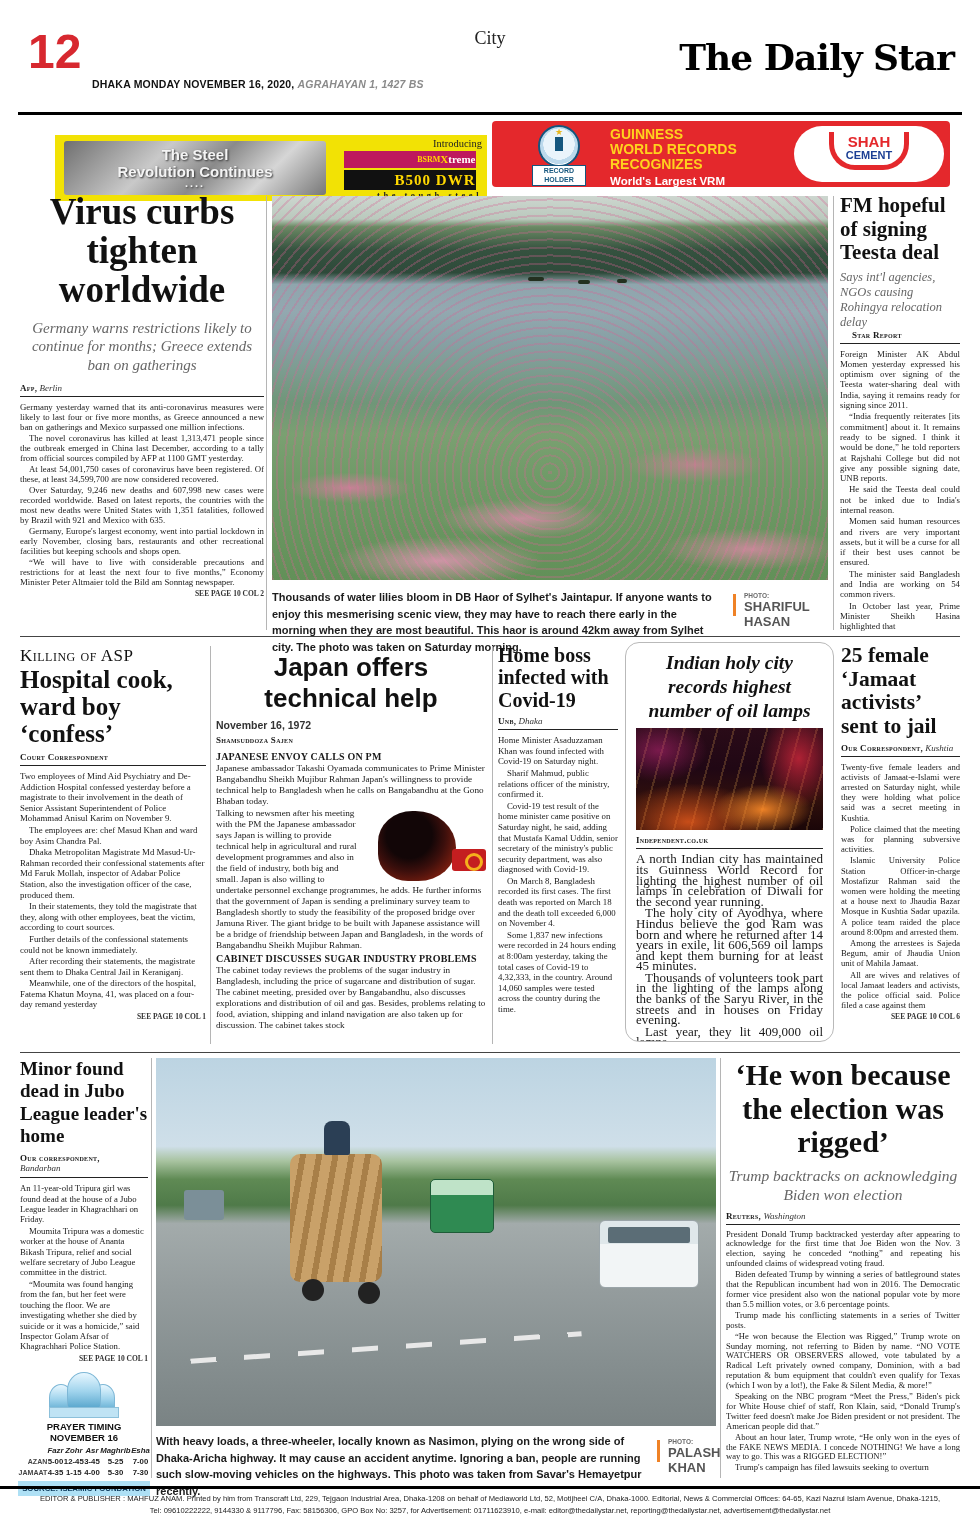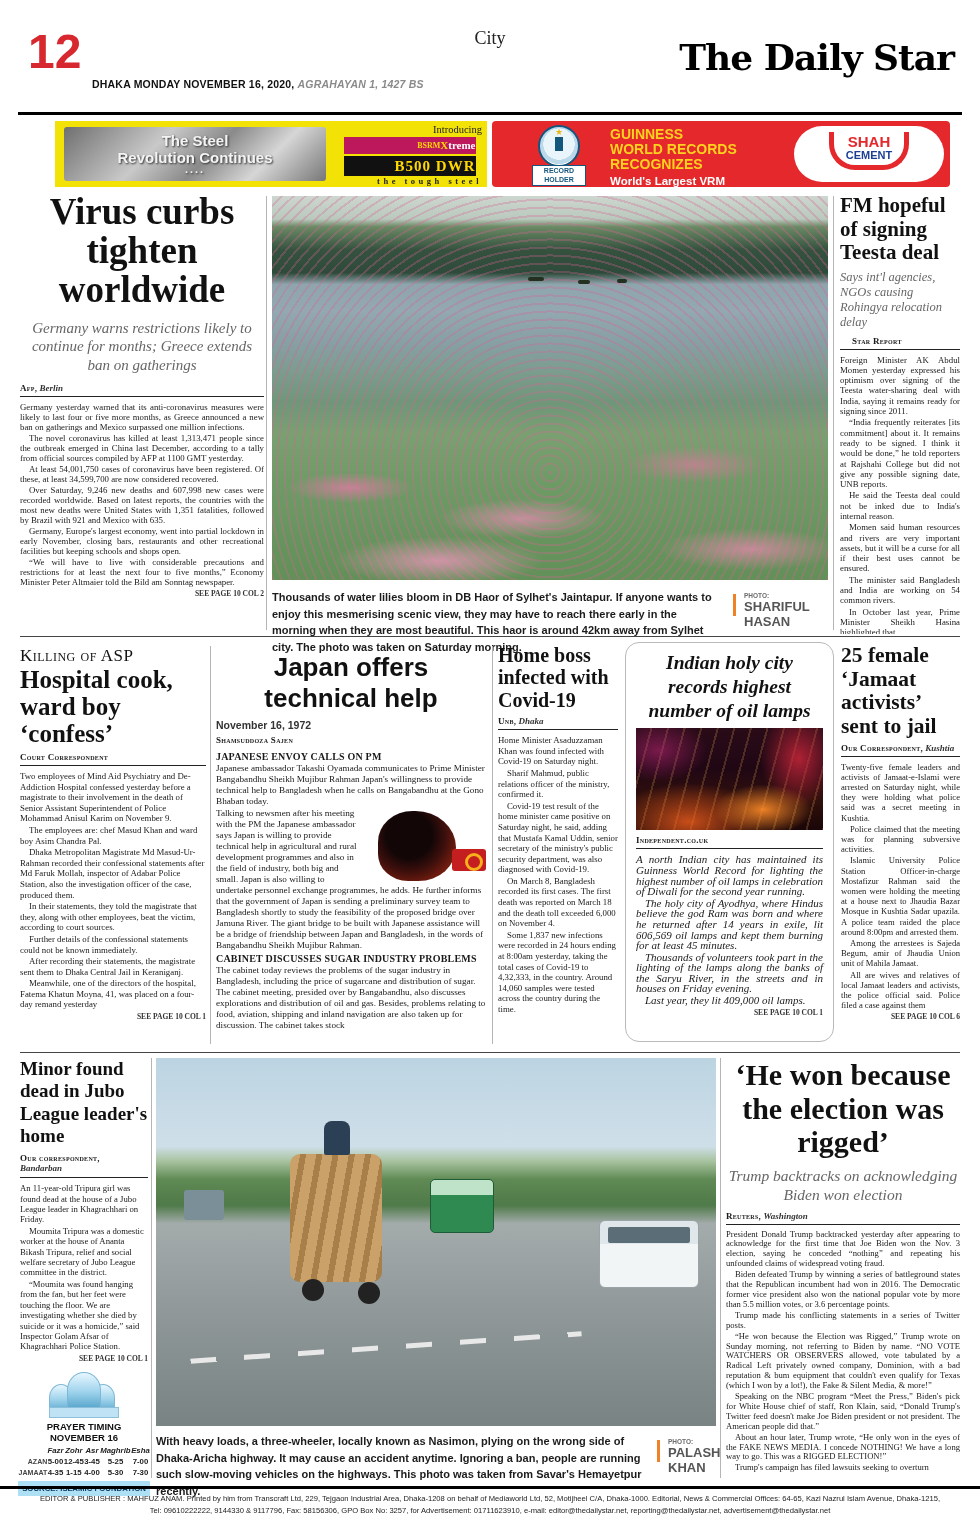--- a/index.html
+++ b/index.html
@@ -13,21 +13,21 @@
            font-weight:800;font-size:48px;line-height:1;color:#d7282f;}
   .dateline{position:absolute;left:92px;top:78px;font-family:"Liberation Sans",sans-serif;
             font-size:10.5px;font-weight:700;color:#111;letter-spacing:.2px;}
   .dateline .bs{color:#8a8a8a;font-style:italic;font-weight:700;}
   .cityhead{position:absolute;left:0;right:0;top:28px;text-align:center;font-size:18px;color:#222;}
   .masthead{position:absolute;right:26px;top:36px;font-family:"DejaVu Serif",serif;
             font-weight:700;font-size:36px;letter-spacing:-1px;color:#000;}
   .toprule{position:absolute;left:18px;right:18px;top:112px;height:3px;background:#000;}
 
   
-  .ad-bsrm{position:absolute;left:55px;top:121px;width:432px;height:66px;background:#f2e205;overflow:hidden;}
+  .ad-bsrm{position:absolute;left:55px;top:135px;width:432px;height:66px;background:#f2e205;overflow:hidden;}
   .steelbox{position:absolute;left:9px;top:6px;width:262px;height:54px;border-radius:3px;
             background:linear-gradient(135deg,#6f6f6f 0%,#c9c9c9 35%,#8a8a8a 55%,#d6d6d6 75%,#777 100%);
             color:#f4f4f4;text-align:center;font-family:"Liberation Sans",sans-serif;font-weight:700;
             text-shadow:1px 1px 2px #333;}
   .steelbox .l1{font-size:15px;padding-top:5px;}
   .steelbox .l2{font-size:15px;}
   .steelbox .dots{font-size:11px;letter-spacing:2px;line-height:6px;}
   .bsrm-right{position:absolute;left:282px;top:3px;width:145px;text-align:right;
               font-family:Liberation Serif, serif;}
   .introducing{font-size:10.5px;color:#222;}
@@ -57,21 +57,21 @@
           border-right:5px solid #e4282c;border-bottom:5px solid #e4282c;border-radius:0 0 26px 26px;}
   .shah-u .s1{display:block;color:#e4282c;font-weight:800;font-size:15px;line-height:15px;}
   .shah-u .s2{display:block;color:#1c3f94;font-weight:800;font-size:11px;line-height:12px;}
 
   
   article{position:absolute;overflow:hidden;}
   .hl{font-weight:700;color:#111;}
   .subhead{font-style:italic;color:#666;}
   .byline{font-size:9px;font-weight:700;}
   .byline .sc{font-variant:small-caps;letter-spacing:.3px;}
-  .byline .place{font-style:italic;font-weight:700;color:#333;}
+  .byline .place{font-style:italic;font-weight:400;color:#333;}
   .bline{border:0;border-top:1px solid #222;margin:3px 0 5px;}
   .body p{margin:0 0 1px;text-indent:9px;}
   .body p:first-child{text-indent:0;}
   .jump{text-align:right;font-size:7.5px;font-weight:700;color:#333;margin-top:2px;}
 
   
   .a-virus{left:20px;top:192px;width:244px;height:440px;}
   .a-virus .hl{font-size:37px;line-height:1.06;text-align:center;}
   .a-virus .subhead{font-size:15px;line-height:1.25;text-align:center;margin-top:9px;}
   .a-virus .byline{margin-top:8px;}
@@ -93,21 +93,21 @@
            font-size:11px;line-height:1.5;color:#1c1c1c;}
   .credit{position:absolute;font-family:"Liberation Sans",sans-serif;color:#6b6b6b;}
   .credit .bar{position:absolute;left:-11px;top:2px;width:3px;height:22px;background:#ef8226;}
   .credit .lab{font-size:6.5px;font-weight:700;display:block;}
   .credit .nam{font-size:13px;font-weight:800;color:#555;display:block;}
 
   
   .a-teesta{left:840px;top:194px;width:120px;height:440px;}
   .a-teesta .hl{font-size:21px;line-height:1.12;}
   .a-teesta .subhead{font-size:12.5px;line-height:1.2;margin-top:5px;}
-  .a-teesta .byline{margin-top:6px;padding-left:12px;}
+  .a-teesta .byline{padding-left:12px;}
   .a-teesta .body{font-size:8.8px;line-height:10.3px;text-align:justify;}
 
   
   .a-asp{left:20px;top:646px;width:186px;height:400px;}
   .kicker{font-variant:small-caps;font-size:17px;letter-spacing:.5px;color:#111;}
   .a-asp .hl{font-size:25px;line-height:1.08;}
   .a-asp .byline{margin-top:5px;}
   .a-asp .body{font-size:8.8px;line-height:10.6px;}
 
   
@@ -141,21 +141,21 @@
   .a-oil .hl{font-style:italic;font-weight:700;font-size:19.5px;line-height:1.22;text-align:center;}
   .photo-lamps{width:100%;height:102px;margin-top:6px;
     background:
       radial-gradient(ellipse 70px 36px at 68% 80%, rgba(255,140,40,.9), transparent 70%),
       radial-gradient(ellipse 110px 55px at 28% 92%, rgba(255,100,30,.75), transparent 70%),
       radial-gradient(ellipse 55px 70px at 87% 30%, rgba(210,40,60,.8), transparent 70%),
       radial-gradient(ellipse 70px 45px at 12% 22%, rgba(190,40,120,.55), transparent 70%),
       repeating-linear-gradient(105deg, transparent 0 14px, rgba(255,190,90,.20) 14px 16px),
       linear-gradient(180deg,#2a0b18 0%,#200714 40%,#30100c 70%,#1a0608 100%);}
   .a-oil .byline{margin-top:5px;}
-  .a-oil .body{font-size:11px;line-height:10.6px;text-align:justify;font-style:italic;}
+  .a-oil .body{font-size:13px;line-height:10.6px;text-align:justify;}
 
   
   .a-jamaat{left:841px;top:644px;width:119px;height:402px;}
   .a-jamaat .hl{font-size:21.5px;line-height:1.1;}
   .a-jamaat .byline{margin-top:4px;}
   .a-jamaat .body{font-size:8.6px;line-height:10.2px;text-align:justify;}
 
   
   .a-minor{left:20px;top:1058px;width:128px;height:312px;}
   .a-minor .hl{font-size:19px;line-height:1.18;}

